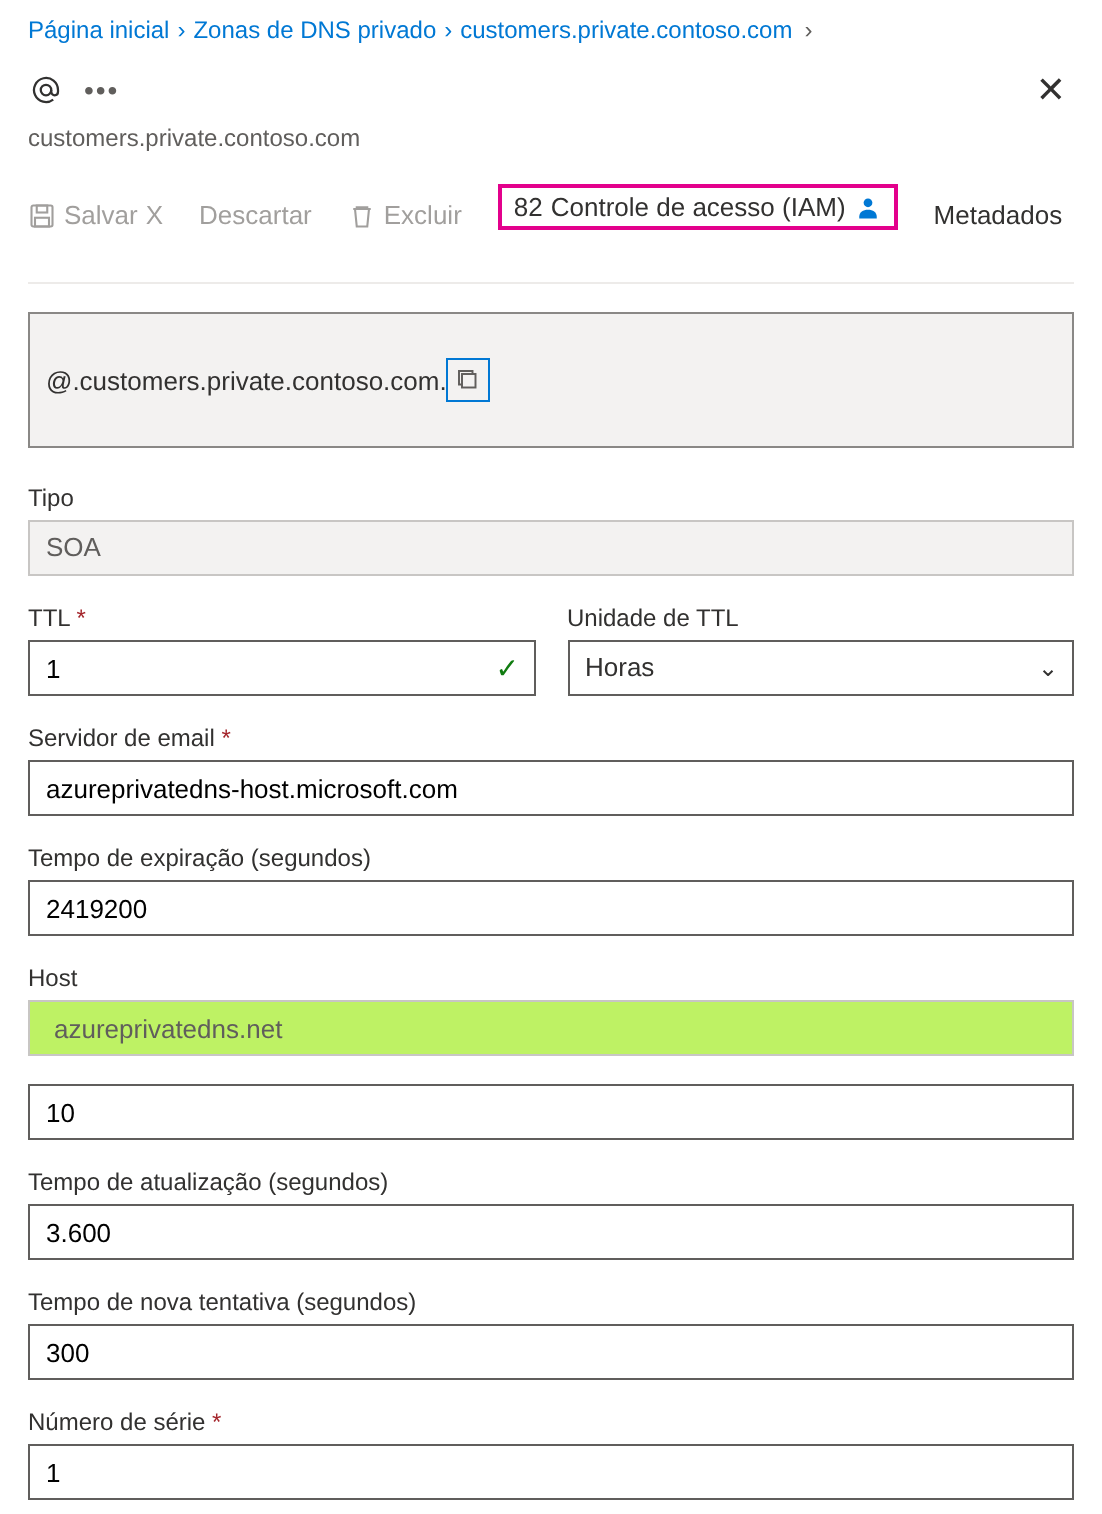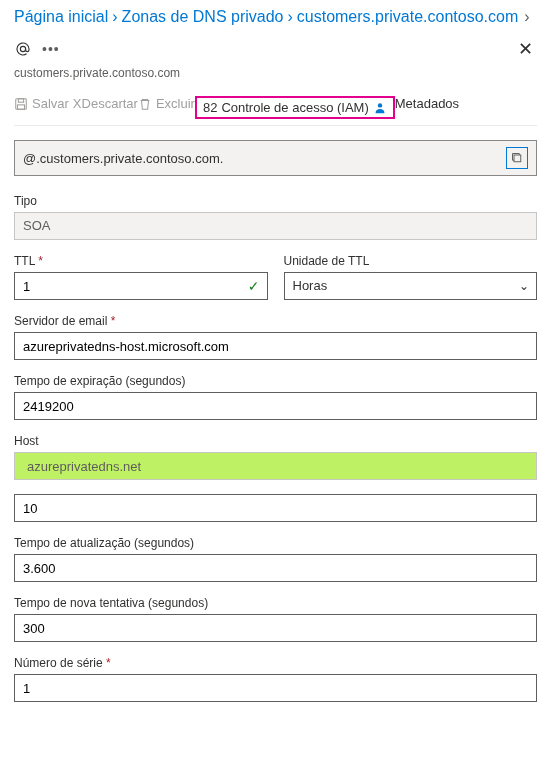--- a/index.html
+++ b/index.html
@@ -5,21 +5,21 @@
     * { box-sizing: border-box; margin: 0; padding: 0; }
     body {
       font-family: "Segoe UI", -apple-system, sans-serif;
       font-size: 13px;
       color: #323130;
       width: 551px;
       background: #fff;
       padding: 8px 14px;
     }
     .breadcrumb {
-      font-size: 16px;
+      font-size: 12px;
       margin-bottom: 8px;
       display: flex;
       flex-wrap: wrap;
       align-items: center;
       gap: 2px;
     }
     .breadcrumb a { color: #0078d4; text-decoration: none; }
     .breadcrumb .sep { color: #0078d4; margin: 0 2px; }
     .breadcrumb .last-sep { color: #605e5c; margin-left: 4px; }
     .header-row {
@@ -32,22 +32,23 @@
     .at-icon {
       width: 18px; height: 18px;
       display: flex; align-items: center; justify-content: center;
       font-size: 16px; color: #323130;
     }
     .more-dots { color: #605e5c; font-size: 14px; letter-spacing: 1px; }
     .close-icon { font-size: 18px; color: #323130; cursor: pointer; padding: 4px; }
     .subtitle { font-size: 12px; color: #605e5c; margin-bottom: 10px; }
     .toolbar {
       display: flex;
-      align-items: flex-start;
-      padding: 6px 0 6px 0;
+      align-items: flex-end;
+      gap: 18px;
+      padding: 6px 0 26px 0;
       border-bottom: 1px solid #edebe9;
       margin-bottom: 14px;
     }
     .toolbar-item {
       display: flex;
       align-items: center;
       gap: 4px;
       font-size: 13px;
       color: #a19f9d;
       cursor: pointer;
@@ -57,24 +58,24 @@
     .highlight-box {
       border: 2px solid #e3008c;
       padding: 2px 6px;
       display: flex;
       align-items: center;
       gap: 4px;
     }
     .name-box {
       background: #f3f2f1;
       border: 1px solid #8a8886;
-      padding: 6px 8px;
-      display: flex;
-      align-items: center;
-      justify-content: space-between;
+      padding: 22px 8px;
+      display: flex;
+      align-items: center;
+      justify-content: flex-start;
       font-size: 13px;
       margin-bottom: 18px;
     }
     .copy-icon {
       width: 22px; height: 22px;
       border: 1px solid #0078d4;
       display: flex; align-items: center; justify-content: center;
       color: #605e5c;
       font-size: 12px;
     }

